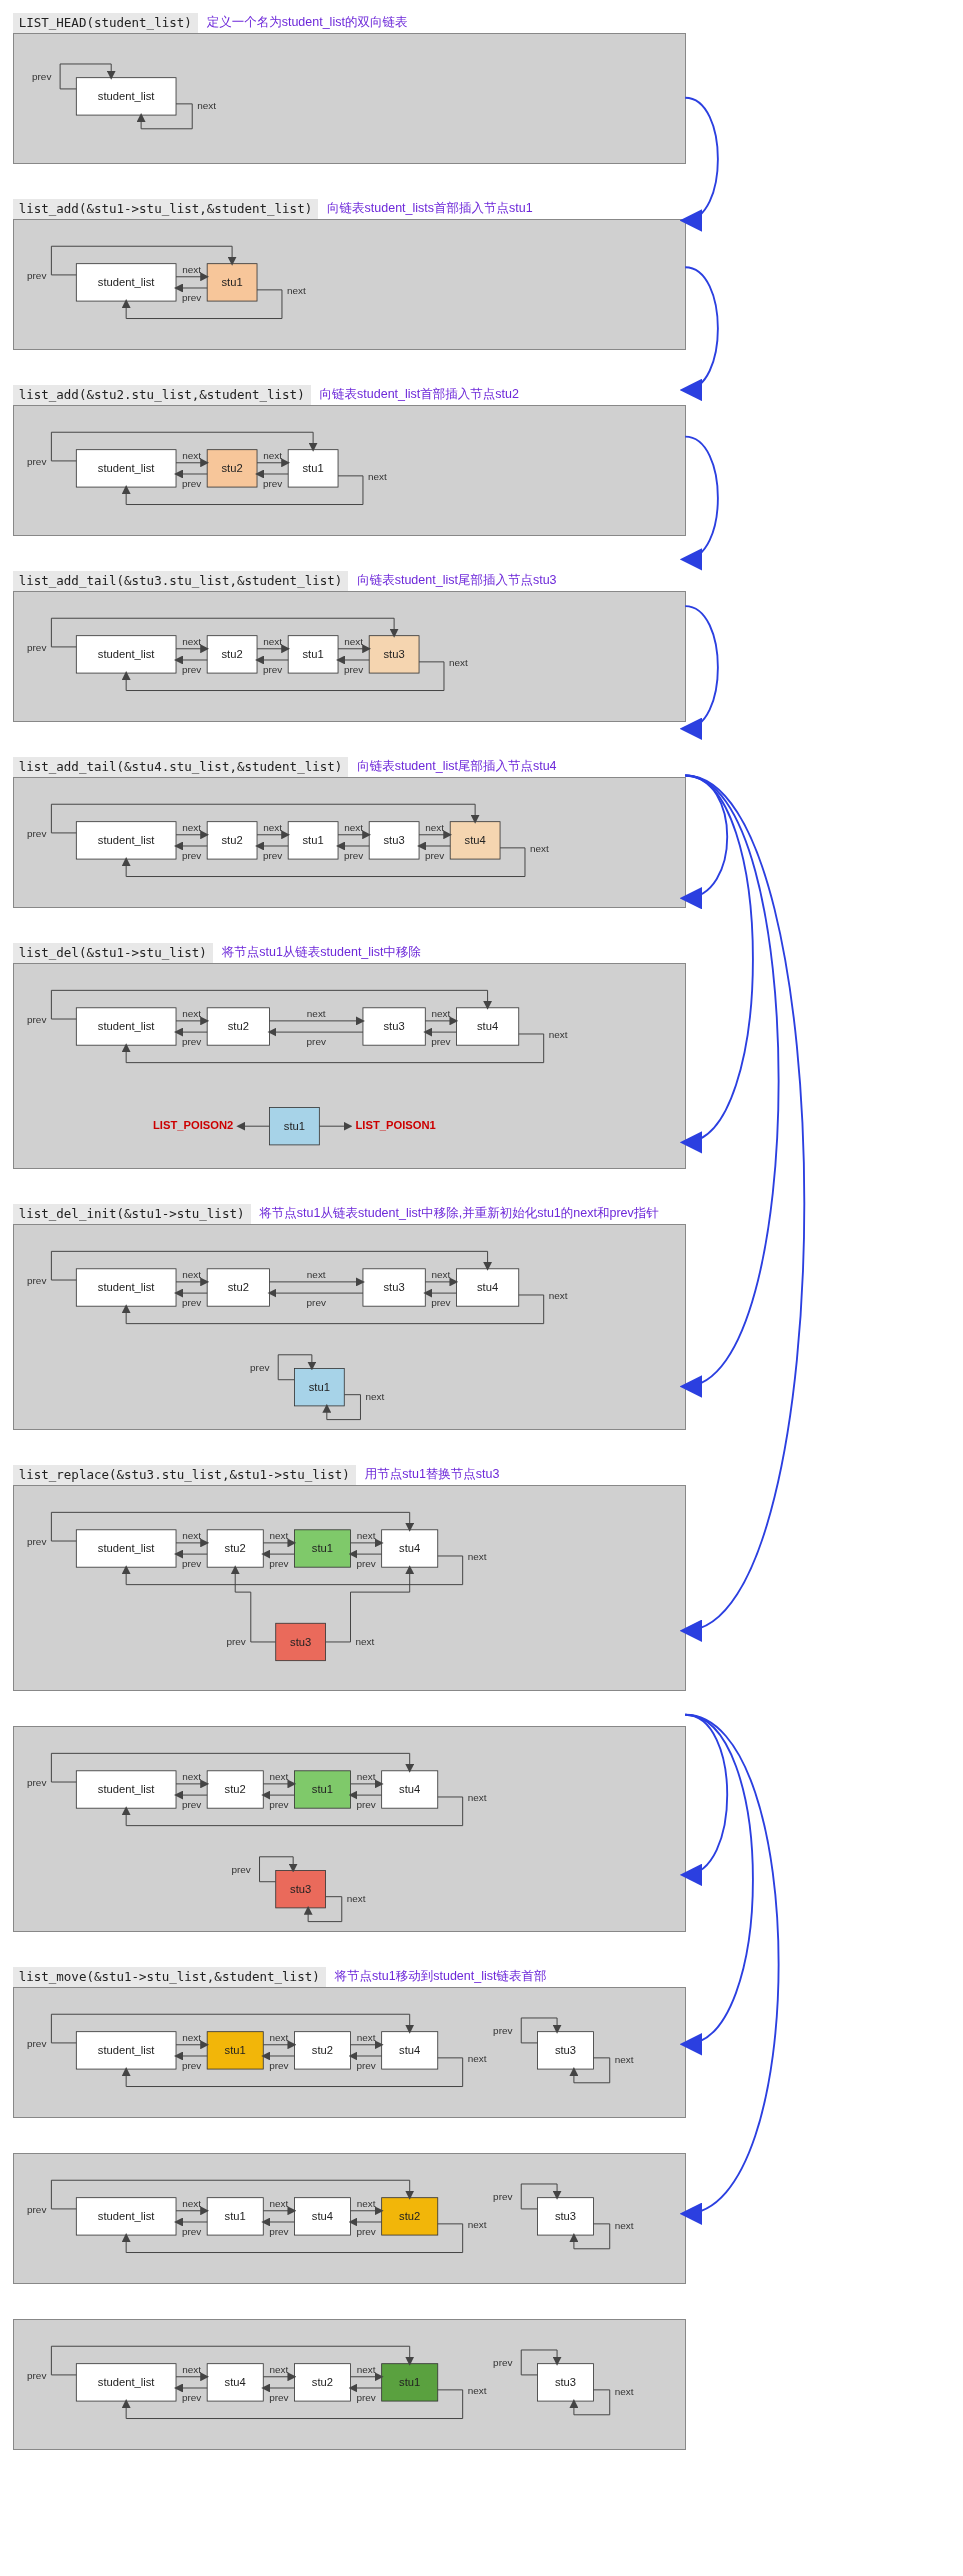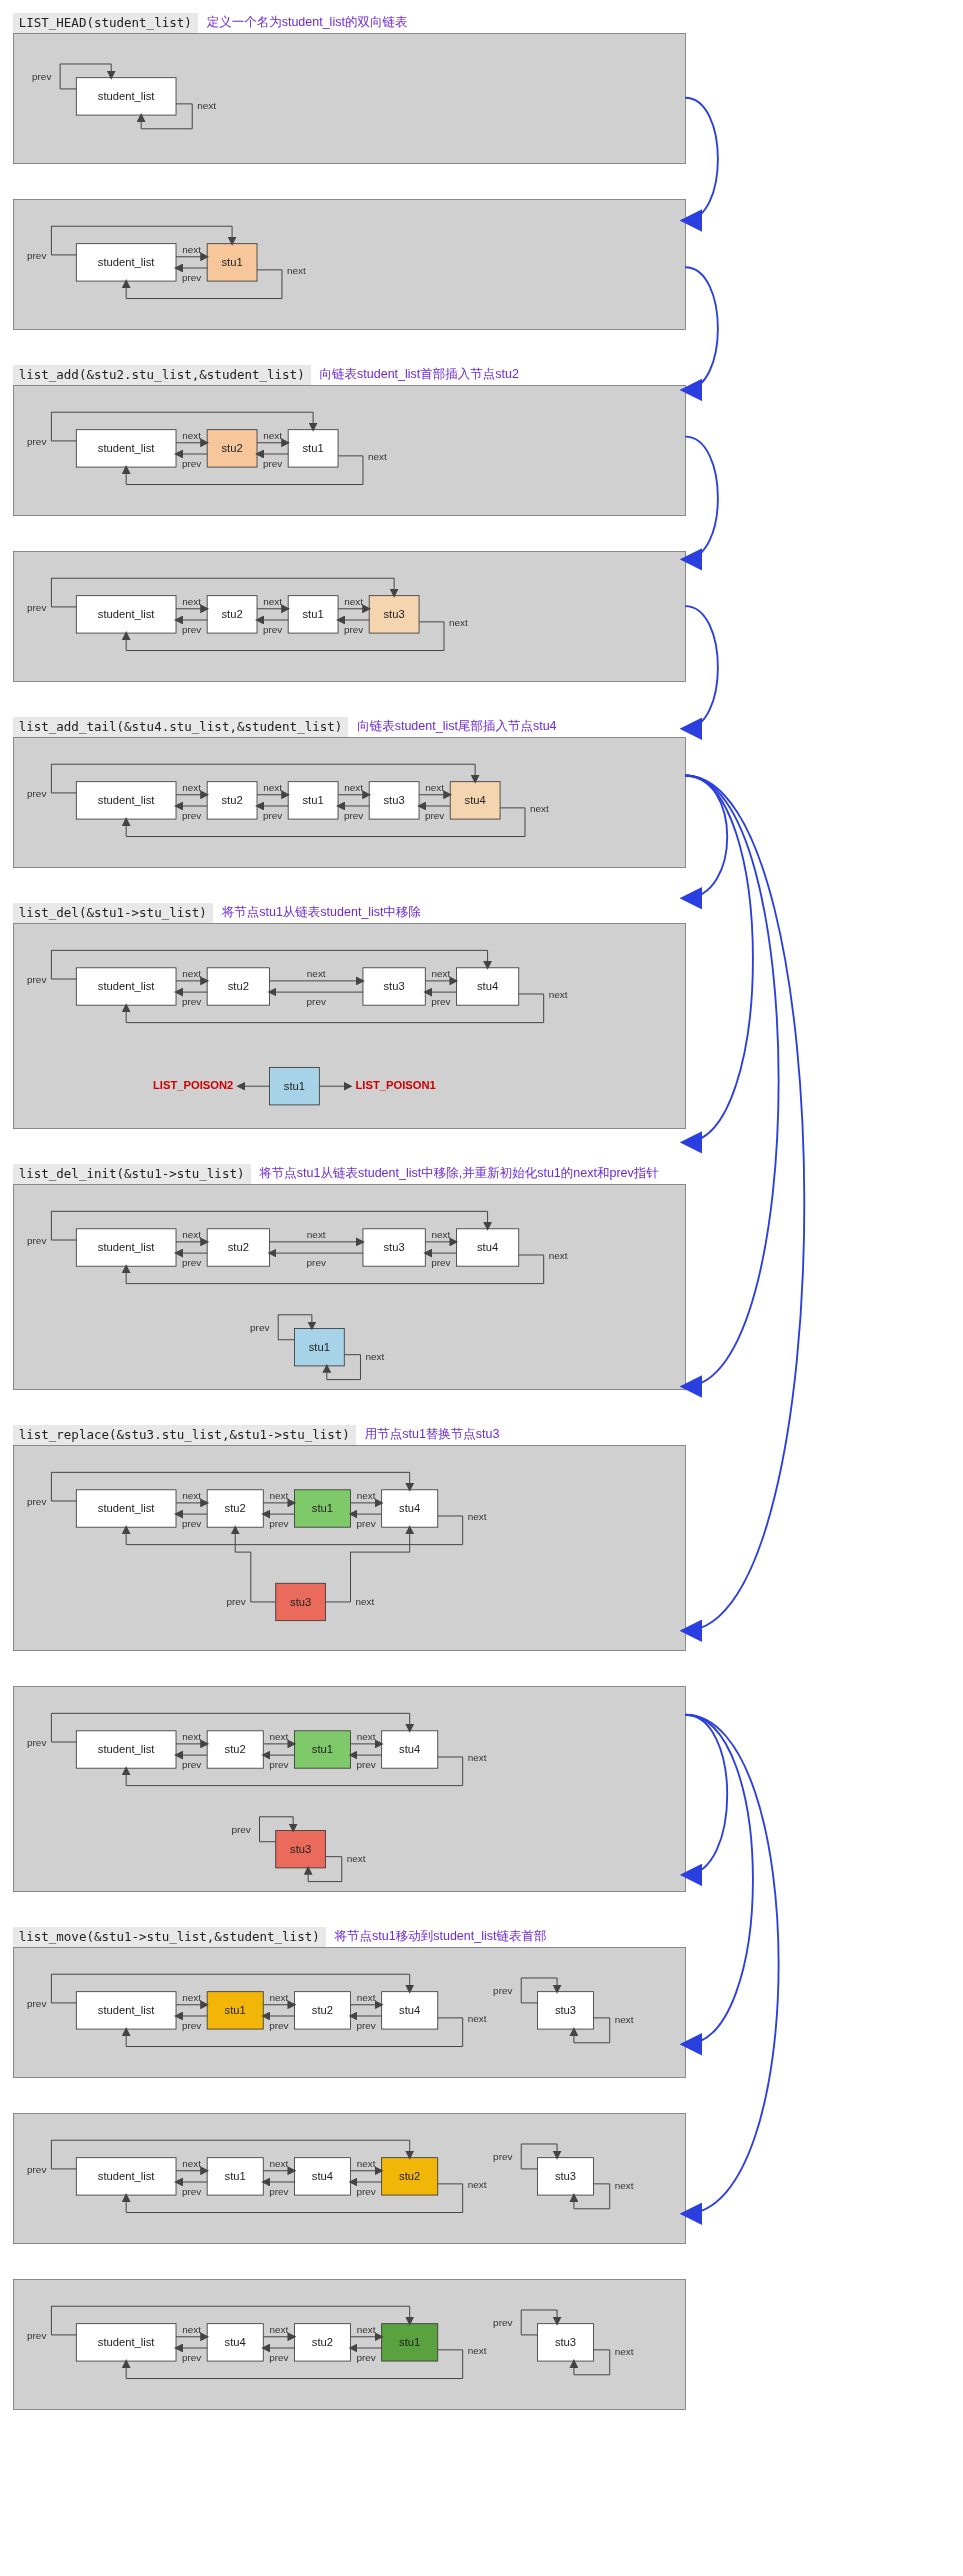--- a/index.html
+++ b/index.html
@@ -71,20 +71,24 @@
           <rect x="100" y="70" width="160" height="60" class="node-rect"></rect>
           <text x="180" y="101" class="ntxt">student_list</text>
           <path class="arrow" d="M 100 88 L 74 88 L 74 48 L 156 48 L 156 70"></path>
           <text x="60" y="70" class="smalltxt" text-anchor="end">prev</text>
           <path class="arrow" d="M 260 112 L 286 112 L 286 152 L 204 152 L 204 130"></path>
           <text x="294" y="116" class="smalltxt">next</text>
         </svg>
       </div>
     </div>
     <div class="step">
+      <div class="step-header">
+        <span class="code-label">list_add(&amp;stu1-&gt;stu_list,&amp;student_list)</span>
+        <span class="desc">向链表student_lists首部插入节点stu1</span>
+      </div>
       <div class="panel" style="width: 673px; height: 131px;">
         <svg width="673" height="131" viewBox="0 0 1080 210" style="font-size:18px">
           <rect x="100" y="70" width="160" height="60" class="node-rect"></rect>
           <text x="180" y="101" class="ntxt">student_list</text>
           <rect x="310" y="70" width="80" height="60" class="node-orange"></rect>
           <text x="350" y="101" class="ntxt">stu1</text>
           <path class="arrow" d="M 260 91 L 310 91"></path>
           <text x="285" y="81" class="smalltxt" text-anchor="middle">next</text>
           <path class="arrow" d="M 310 109 L 260 109"></path>
           <text x="285" y="125" class="smalltxt" text-anchor="middle">prev</text>
@@ -117,20 +121,24 @@
           <path class="arrow" d="M 440 109 L 390 109"></path>
           <text x="415" y="125" class="smalltxt" text-anchor="middle">prev</text>
           <path class="arrow" d="M 100 88 L 60 88 L 60 42 L 480 42 L 480 70"></path>
           <text x="52" y="90" class="smalltxt" text-anchor="end">prev</text>
           <path class="arrow" d="M 520 112 L 560 112 L 560 158 L 180 158 L 180 130"></path>
           <text x="568" y="114" class="smalltxt">next</text>
         </svg>
       </div>
     </div>
     <div class="step">
+      <div class="step-header">
+        <span class="code-label">list_add_tail(&amp;stu3.stu_list,&amp;student_list)</span>
+        <span class="desc">向链表student_list尾部插入节点stu3</span>
+      </div>
       <div class="panel" style="width: 673px; height: 131px;">
         <svg width="673" height="131" viewBox="0 0 1080 210" style="font-size:18px">
           <rect x="100" y="70" width="160" height="60" class="node-rect"></rect>
           <text x="180" y="101" class="ntxt">student_list</text>
           <rect x="310" y="70" width="80" height="60" class="node-rect"></rect>
           <text x="350" y="101" class="ntxt">stu2</text>
           <rect x="440" y="70" width="80" height="60" class="node-rect"></rect>
           <text x="480" y="101" class="ntxt">stu1</text>
           <rect x="570" y="70" width="80" height="60" class="node-orange2"></rect>
           <text x="610" y="101" class="ntxt">stu3</text>

